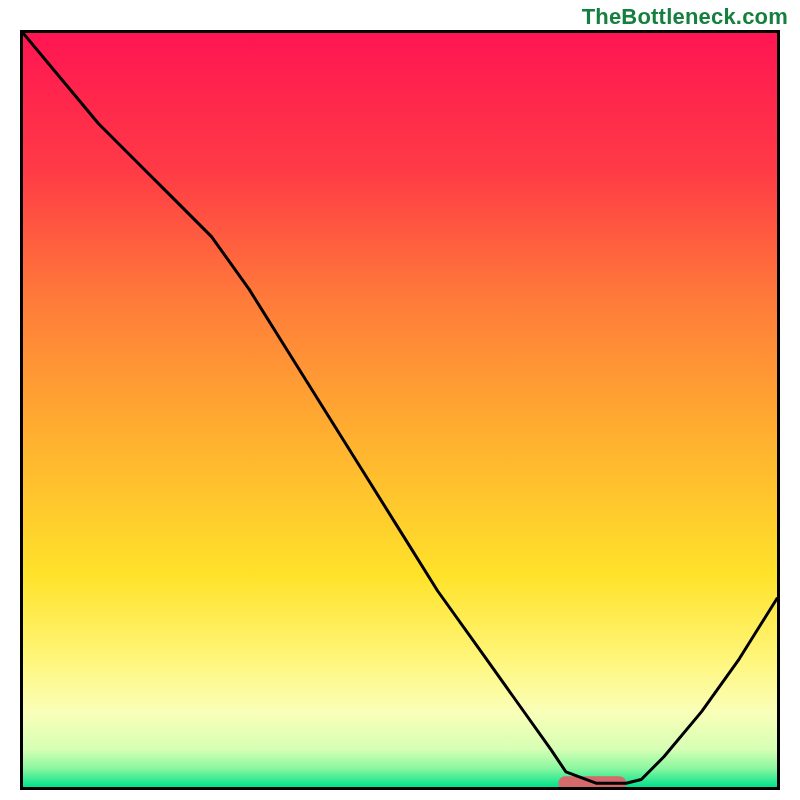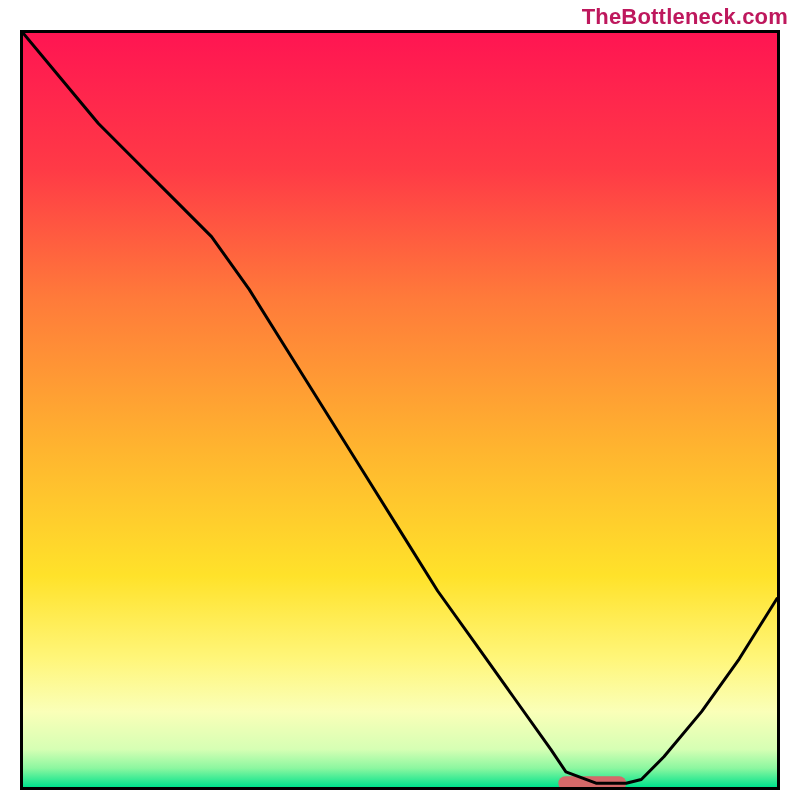--- a/index.html
+++ b/index.html
@@ -13,21 +13,21 @@
   }
   .stage {
     position: relative;
     width: 800px;
     height: 800px;
   }
   .watermark {
     position: absolute;
     top: 4px;
     right: 12px;
-    color: #be185d;
+    color: #15803d;
     font-size: 22px;
     font-weight: 600;
     letter-spacing: 0.2px;
     user-select: none;
   }
   .plot-frame {
     position: absolute;
     left: 20px;
     top: 30px;
     width: 760px;

